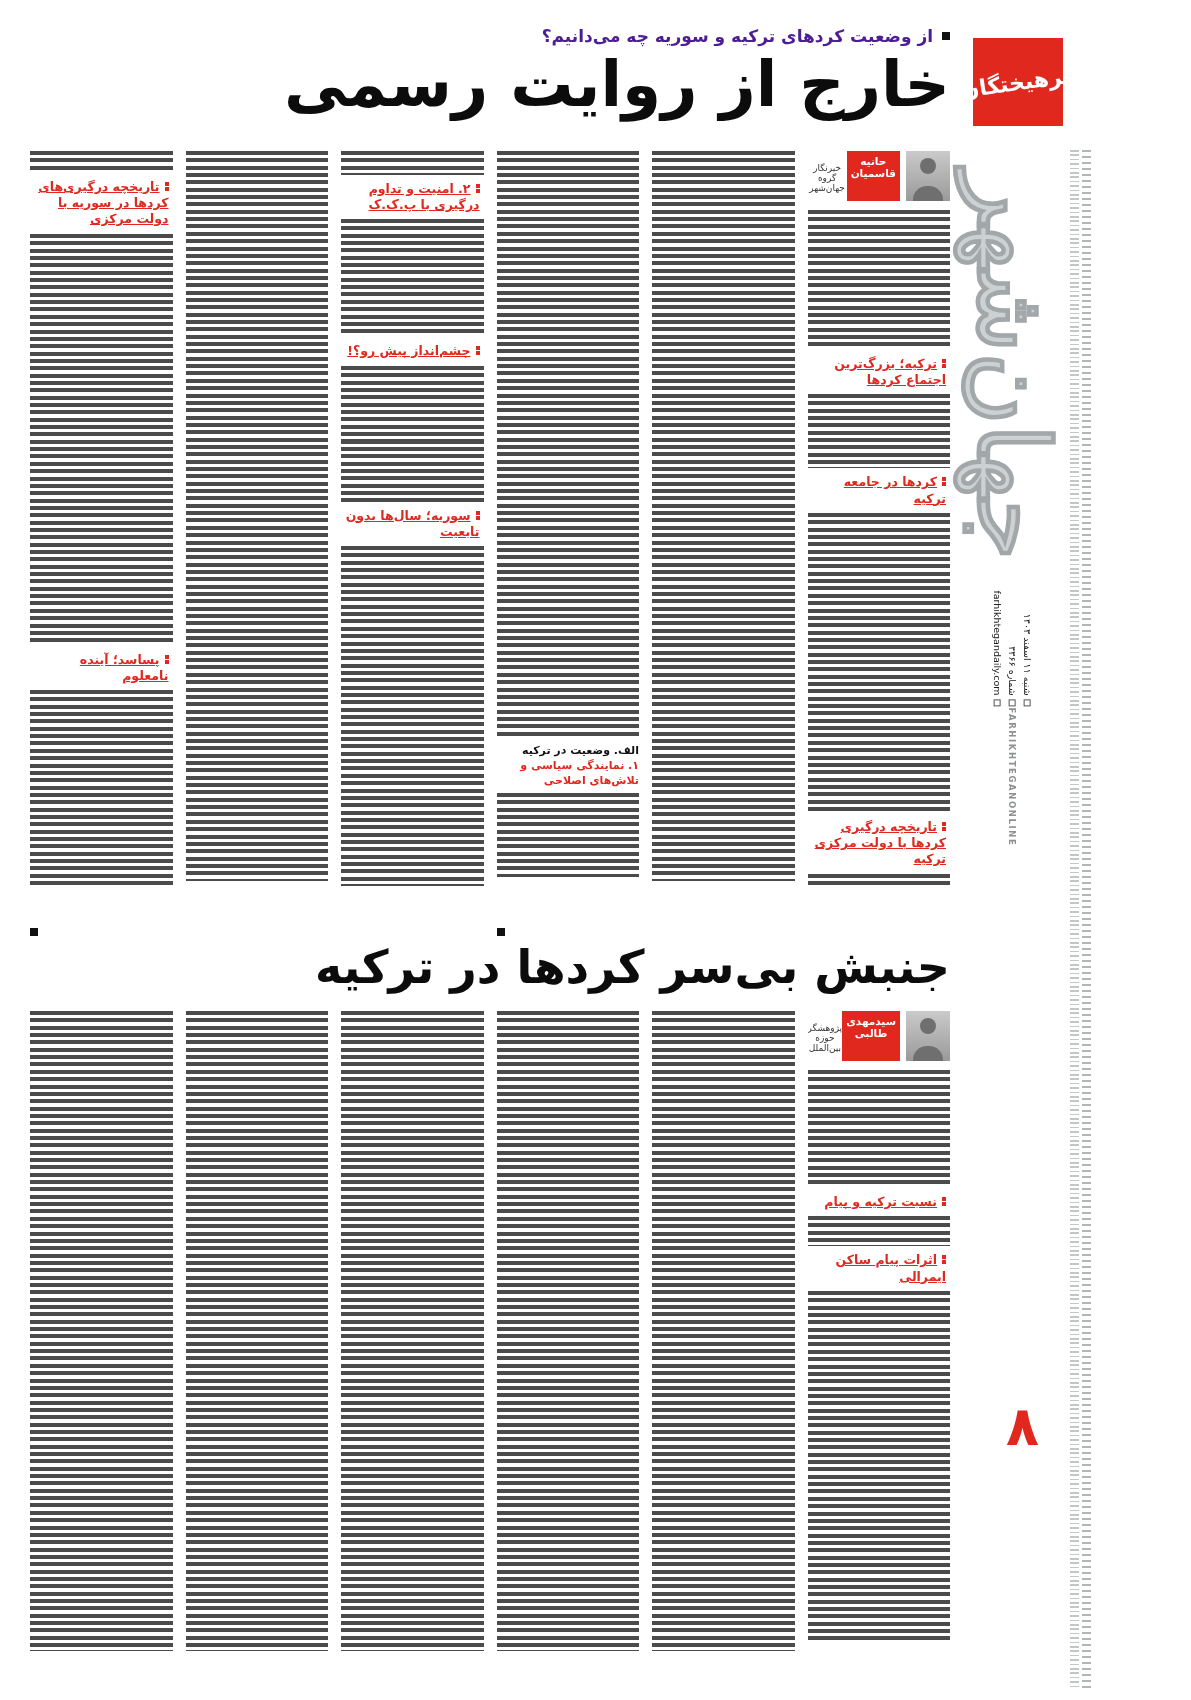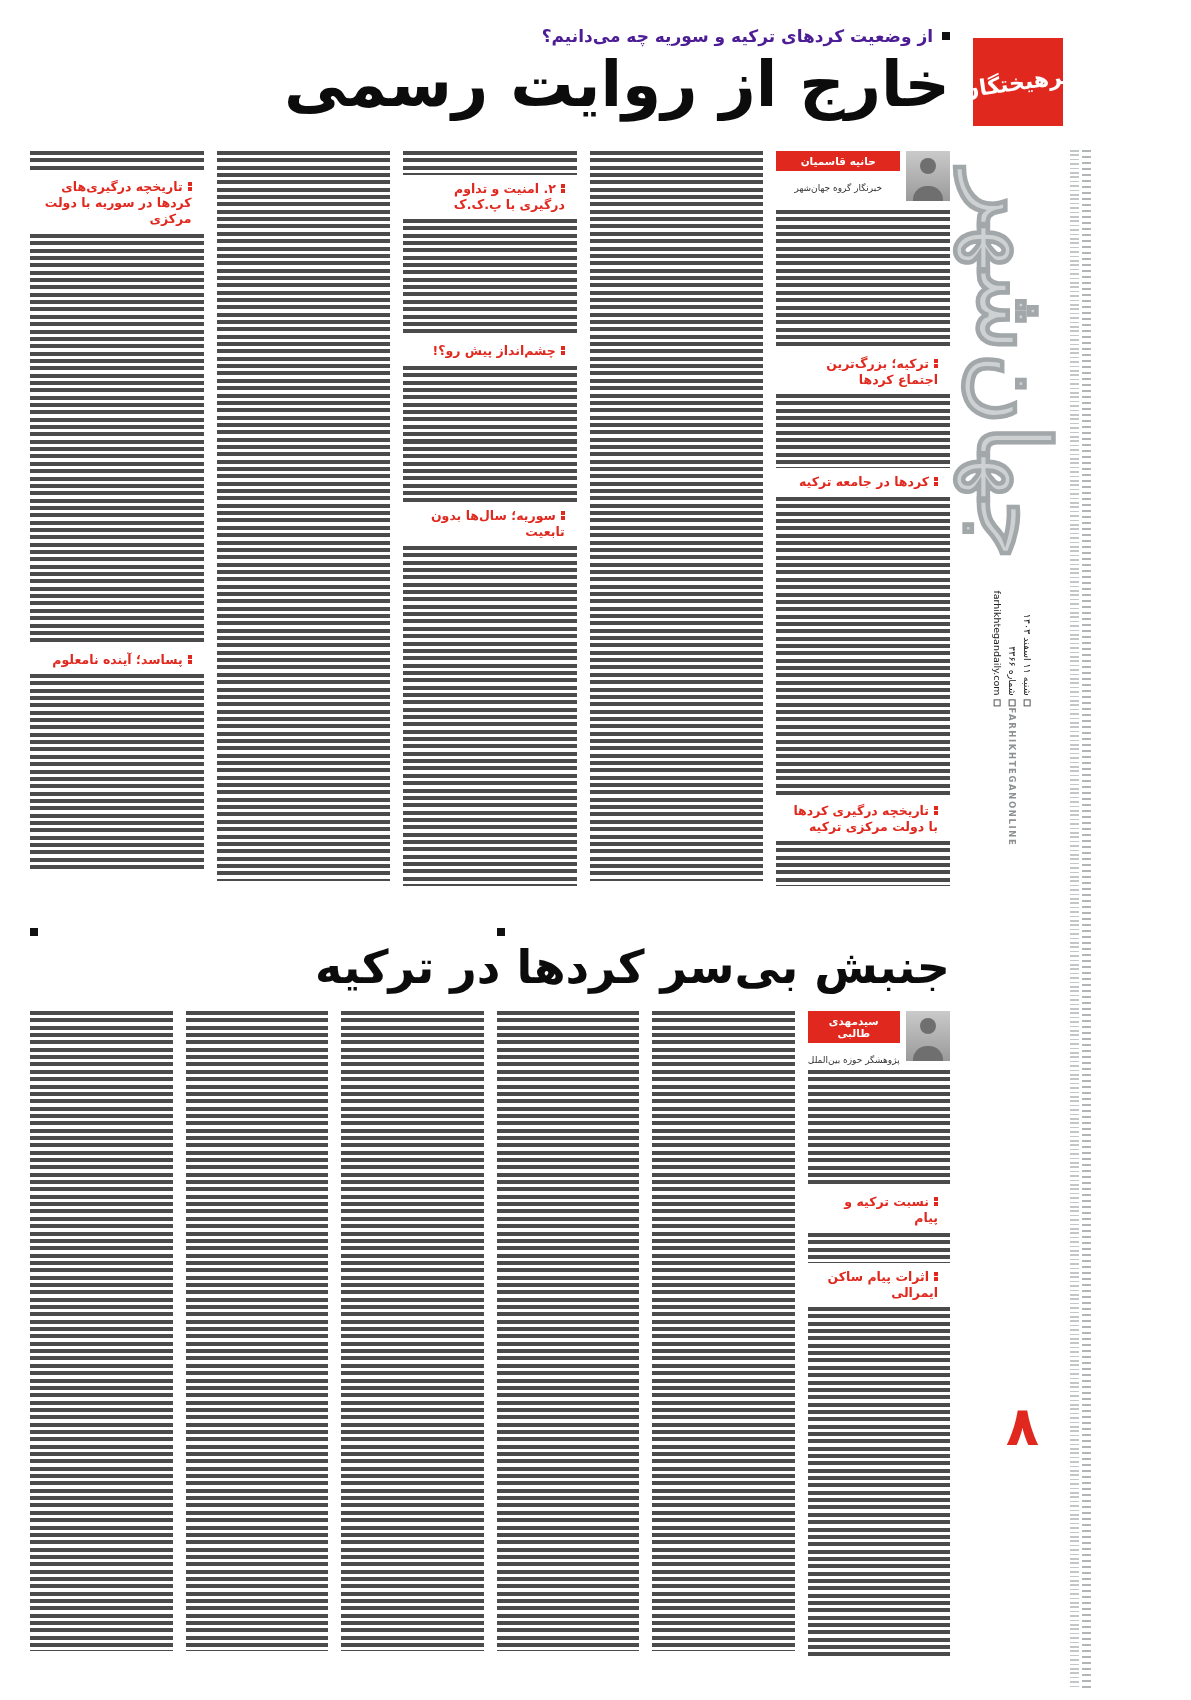--- a/index.html
+++ b/index.html
@@ -82,21 +82,21 @@
   .article-top .cols { margin-top: 26px; height: 735px; }
   .article-bottom .cols { margin-top: 16px; height: 645px; justify-content: space-between; }
   .col { flex: 1 1 0; overflow: hidden; }
 
   
   .tl {
     background-image: repeating-linear-gradient(180deg, #4b4b4b 0, #4b4b4b 4px, transparent 4px, transparent 7.35px);
     margin-bottom: 5px;
   }
 
-  .sh { color: var(--accent); font-size: 12.5px; font-weight: bold; line-height: 1.3; margin: 6px 12px 6px; }
+  .sh { color: var(--accent); font-size: 12.5px; font-weight: bold; line-height: 1.3; margin: 6px 4px 6px; text-decoration: underline; }
   .sh::before {
     content: ""; display: inline-block; width: 4px; height: 4px;
     background: var(--accent); box-shadow: 0 -5px 0 var(--accent);
     margin-left: 5px; vertical-align: 0;
   }
   .subh-black { font-size: 11px; font-weight: bold; color: #101010; margin: 5px 0 2px; }
   .subh-red { font-size: 11px; font-weight: bold; color: var(--accent); margin: 2px 0 5px; line-height: 1.35; }
 
   
   .byline { display: flex; gap: 6px; align-items: stretch; margin-bottom: 9px; height: 50px; }
@@ -105,21 +105,21 @@
     background: linear-gradient(#cacaca, #9a9a9a);
   }
   .byl-photo::before {
     content: ""; position: absolute; top: 7px; left: 50%; transform: translateX(-50%);
     width: 16px; height: 16px; border-radius: 50%; background: #6f6f6f;
   }
   .byl-photo::after {
     content: ""; position: absolute; bottom: -2px; left: 50%; transform: translateX(-50%);
     width: 30px; height: 17px; border-radius: 14px 14px 0 0; background: #6f6f6f;
   }
-  .byl-txt { flex: 1 1 auto; display: flex; flex-direction: column; }
+  .byl-txt { flex: 1 1 auto; display: flex; }
   .byl-name {
     background: var(--accent); color: #fff; text-align: center;
     font-size: 10.5px; font-weight: bold; padding: 4px 4px;
   }
   .byl-role { font-size: 9px; color: #333; text-align: center; padding-top: 12px; }
 </style>
 </head>
 <body>
 
 <aside class="rail">
@@ -183,20 +183,26 @@
       <h4 class="sh">کردها در جامعه ترکیه</h4>
       <div class="tl" style="height:300px"></div>
       <h4 class="sh">تاریخچه درگیری کردها با دولت مرکزی ترکیه</h4>
       <div class="tl" style="height:48px"></div>
     </div>
 
     <div class="col">
       <div class="tl" style="height:730px"></div>
     </div>
 
+    <div class="col">
+      <div class="tl" style="height:588px"></div>
+      <h5 class="subh-black">الف. وضعیت در ترکیه</h5>
+      <h5 class="subh-red">۱. نمایندگی سیاسی و تلاش‌های اصلاحی</h5>
+      <div class="tl" style="height:84px"></div>
+    </div>
 
     <div class="col">
       <div class="tl" style="height:24px"></div>
       <h4 class="sh">۲. امنیت و تداوم درگیری با پ.ک.ک</h4>
       <div class="tl" style="height:118px"></div>
       <h4 class="sh">چشم‌انداز پیش رو؟!</h4>
       <div class="tl" style="height:136px"></div>
       <h4 class="sh">سوریه؛ سال‌ها بدون تابعیت</h4>
       <div class="tl" style="height:356px"></div>
     </div>

